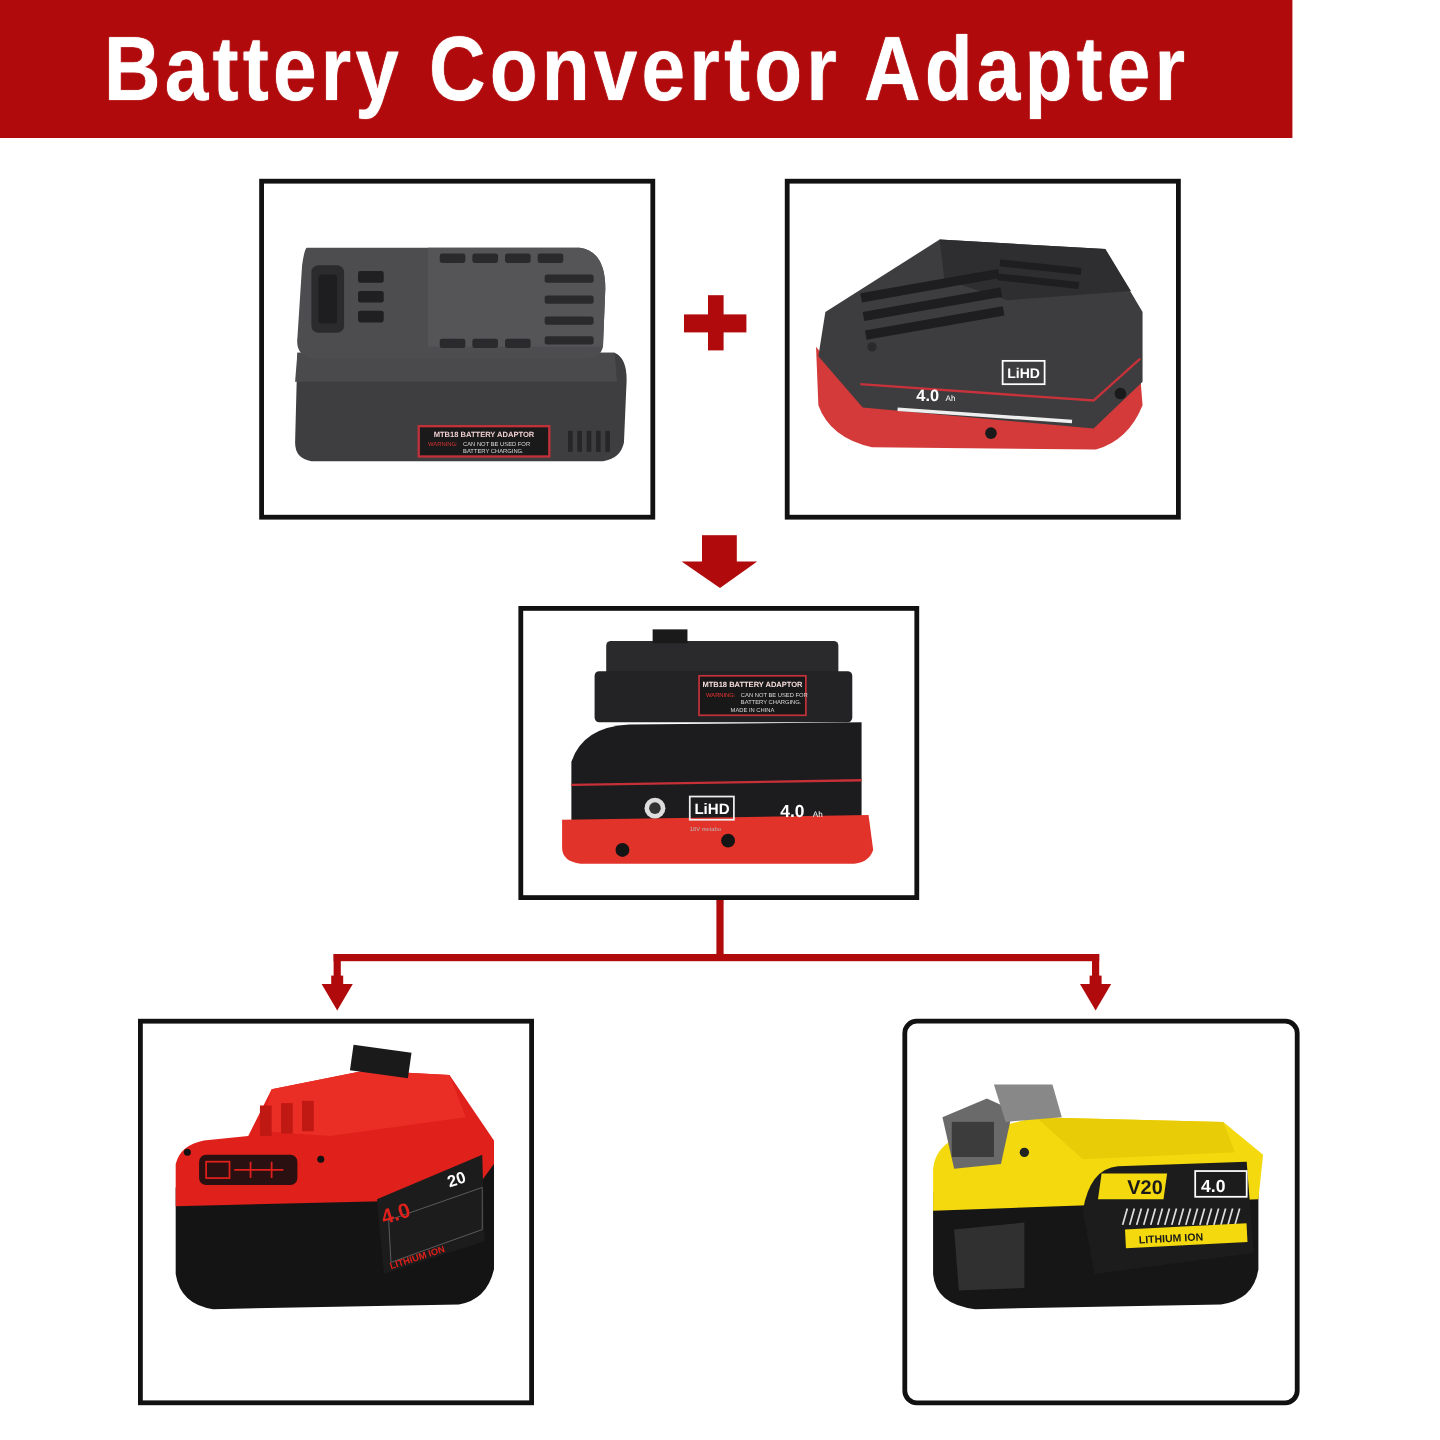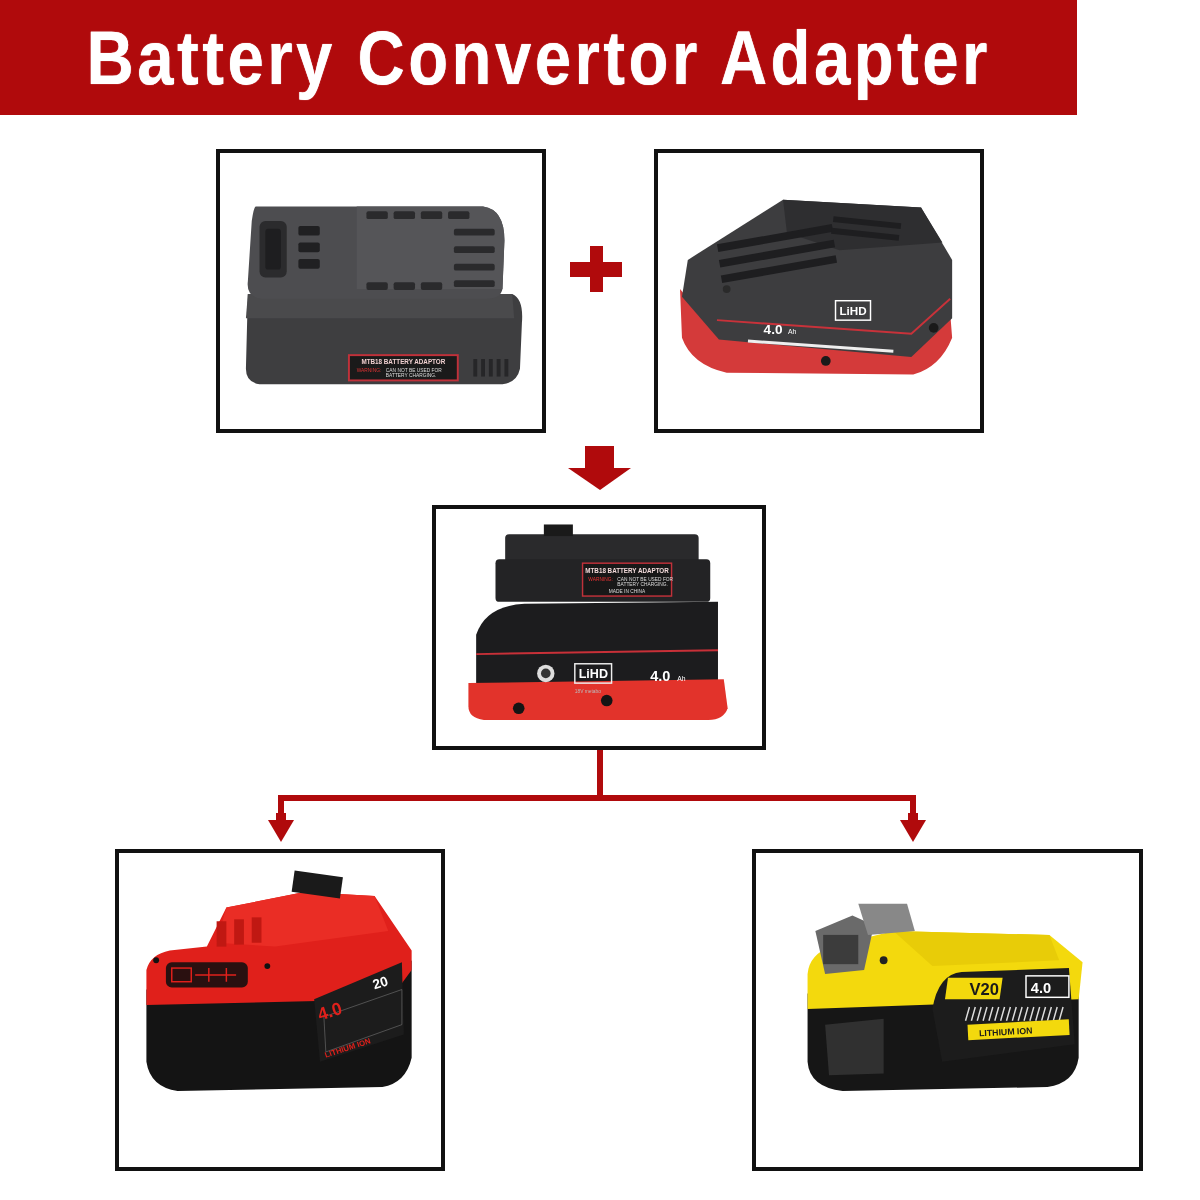--- a/index.html
+++ b/index.html
@@ -178,21 +178,21 @@
     <g>
       <path d="M200 150 L290 112 L292 186 L206 214 Z" fill="#1c1c1c"></path>
       <path d="M210 168 L290 140 L290 176 L212 204 Z" fill="none" stroke="#888" stroke-width="0.5"></path>
       <text x="206" y="172" font-size="18" font-weight="bold" fill="#e0201b" font-family="Liberation Sans, sans-serif" transform="rotate(-18 206 172)">4.0</text>
       <text x="262" y="140" font-size="14" font-weight="bold" fill="#fff" font-family="Liberation Sans, sans-serif" transform="rotate(-18 262 140)">20</text>
       <text x="212" y="210" font-size="8" font-weight="bold" fill="#e0201b" font-family="Liberation Sans, sans-serif" transform="rotate(-18 212 210)">LITHIUM ION</text>
     </g>
   </svg>
 </div>
 
-<div class="box" style="left:752px; top:849px; width:391px; height:322px;">
+<div class="box" style="left:752px; top:849px; width:331px; height:322px;border-radius:12px;">
   <svg viewBox="0 0 331 322">
 
     <path d="M22 144 L300 136 L300 210 Q296 236 268 240 L58 244 Q24 240 22 214 Z" fill="#161616"></path>
     <path d="M40 176 L100 170 L100 226 L44 228 Z" fill="#303030"></path>
 
     <path d="M22 124 Q24 104 46 96 L110 80 L270 84 L304 112 L300 150 L22 160 Z" fill="#f3d90d"></path>
     <path d="M110 80 L270 84 L280 110 L150 116 Z" fill="#e8cc08"></path>
 
     <path d="M30 80 L68 64 L90 74 L80 120 L40 124 Z" fill="#6a6a6a"></path>
     <path d="M74 52 L124 52 L132 80 L84 84 Z" fill="#888"></path>

